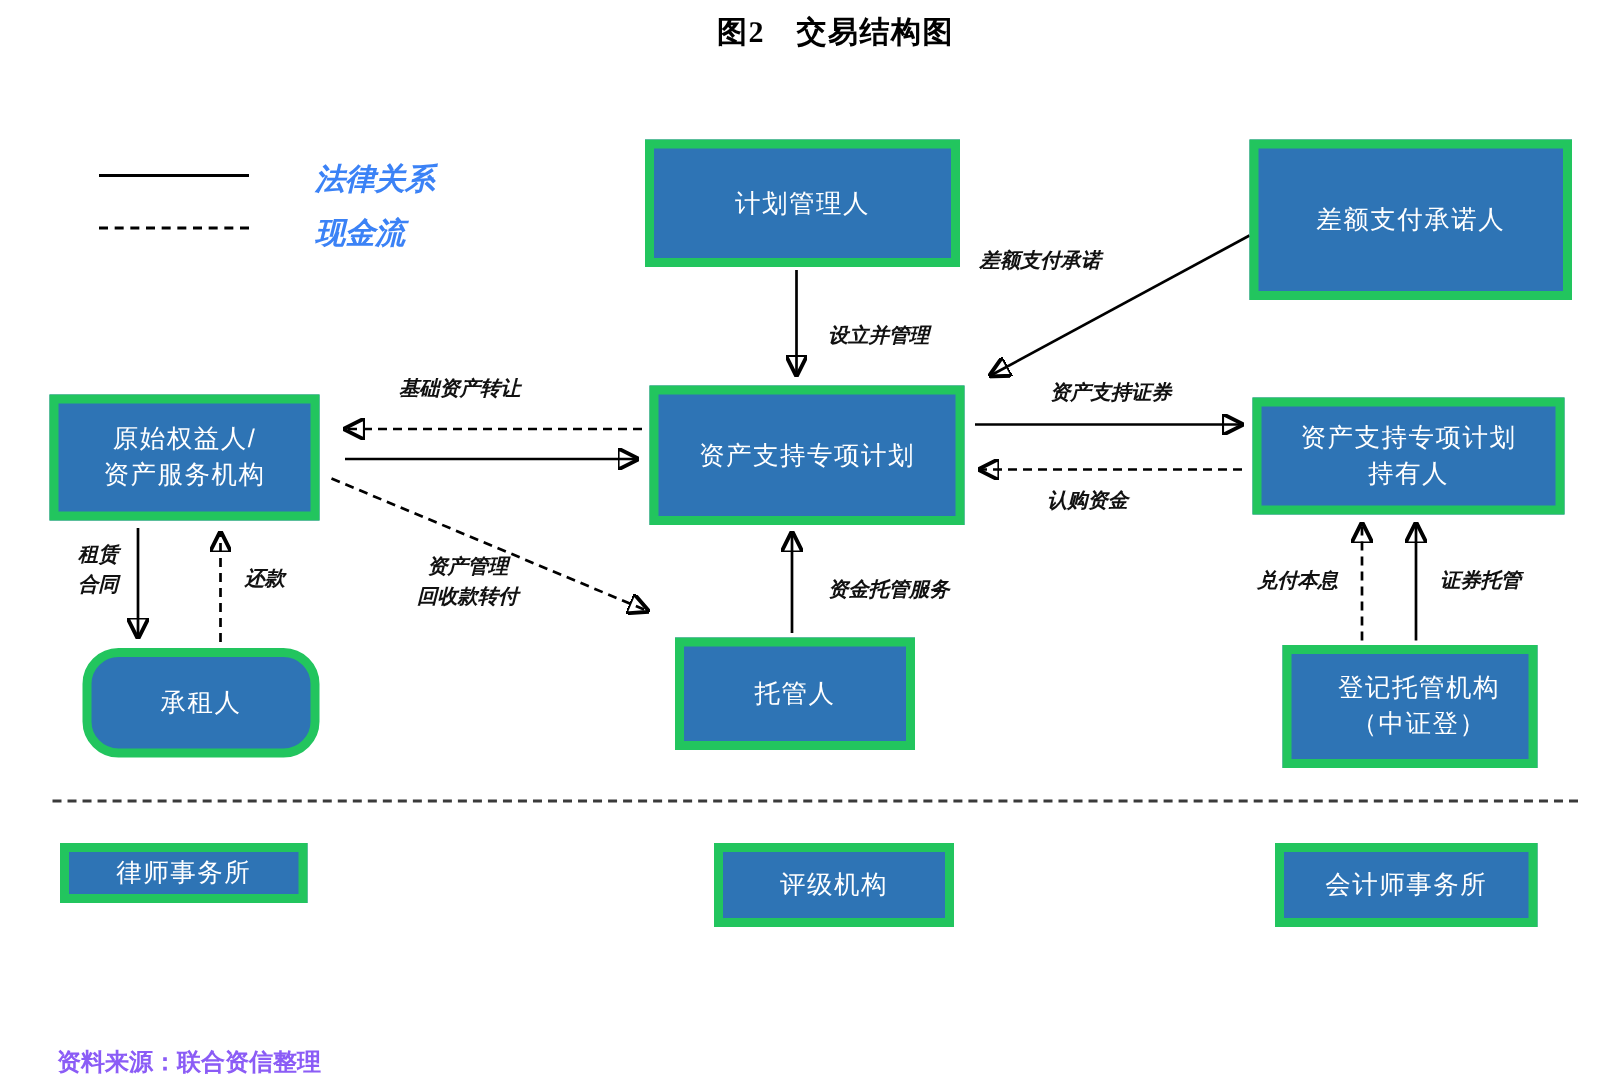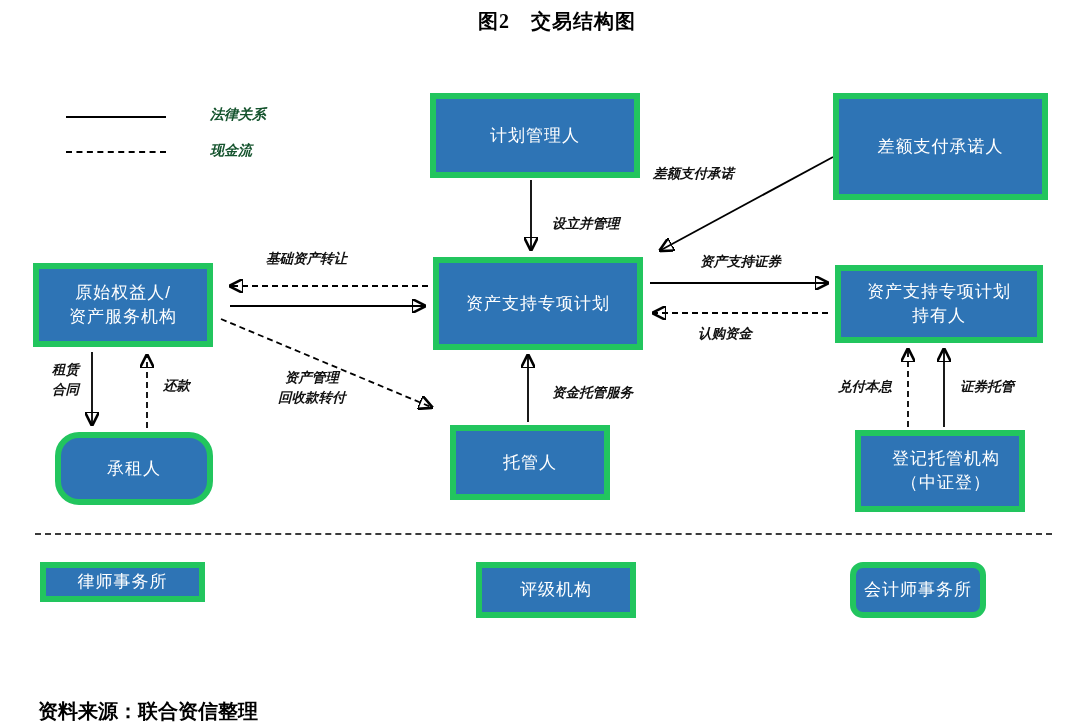--- a/index.html
+++ b/index.html
@@ -11,58 +11,58 @@
     position:absolute;left:0;top:8px;width:1080px;text-align:center;
     font-family:"Liberation Serif","DejaVu Serif",serif;font-weight:bold;font-size:20px;color:#000;
     white-space:pre;letter-spacing:1px;padding-left:17px;
   }
   
   .legend-line{position:absolute;width:100px;height:0;}
   #legend-solid-line{left:66px;top:116px;border-top:2.5px solid #000;}
   #legend-dashed-line{left:66px;top:151px;border-top:2.5px dashed #000;}
   .legend-label{
     position:absolute;font-family:"Liberation Serif","DejaVu Serif",serif;
-    font-style:italic;font-weight:bold;font-size:14px;color:#14532d;white-space:nowrap;
+    font-style:italic;font-weight:bold;font-size:20px;color:#3b82f6;white-space:nowrap;
   }
   #legend-solid-label{left:210px;top:106px;}
   #legend-dashed-label{left:210px;top:142px;}
   
   .box{
     position:absolute;background:#2E74B5;border:6px solid #22c55e;box-sizing:border-box;
     color:#fff;display:flex;align-items:center;justify-content:center;text-align:center;
     font-size:17px;letter-spacing:1px;line-height:1.4;
   }
   #box-plan-manager{left:430px;top:93px;width:210px;height:85px;}
   #box-diff-promisor{left:833px;top:93px;width:215px;height:107px;}
   #box-originator{left:33px;top:263px;width:180px;height:84px;}
   #box-spv{left:433px;top:257px;width:210px;height:93px;}
   #box-holders{left:835px;top:265px;width:208px;height:78px;}
   #box-lessee{left:55px;top:432px;width:158px;height:73px;border-radius:24px;}
   #box-custodian{left:450px;top:425px;width:160px;height:75px;}
   #box-registrar{left:855px;top:430px;width:170px;height:82px;padding-left:12px;}
   #box-law-firm{left:40px;top:562px;width:165px;height:40px;}
   #box-rating{left:476px;top:562px;width:160px;height:56px;}
-  #box-accounting{left:850px;top:562px;width:136px;height:56px;border-radius:13px;}
+  #box-accounting{left:850px;top:562px;width:175px;height:56px;}
   
   #connectors{position:absolute;left:0;top:0;width:1080px;height:726px;pointer-events:none;}
   #connectors path, #connectors line{stroke:#000;stroke-width:1.8;fill:none;}
   .dash{stroke-dasharray:6 4;}
   
   .albl{
     position:absolute;font-family:"Liberation Serif","DejaVu Serif",serif;
     font-style:italic;font-weight:bold;font-size:13.5px;color:#111;
     white-space:nowrap;line-height:1.45;
   }
   .albl.center{text-align:center;}
   
   #divider{position:absolute;left:35px;top:533px;width:1017px;border-top:2.5px dashed #3a3a3a;height:0;}
   
   #source-note{
     position:absolute;left:38px;top:698px;
-    font-family:Liberation Mono, monospace;font-weight:bold;font-size:20px;color:#000000;
+    font-family:Liberation Mono, monospace;font-weight:bold;font-size:16px;color:#8b5cf6;
   }
 </style>
 </head>
 <body>
 
 <div id="canvas">
 
   <div id="page-title">图2　交易结构图</div>
 
   <div id="legend-solid-line" class="legend-line"></div>

